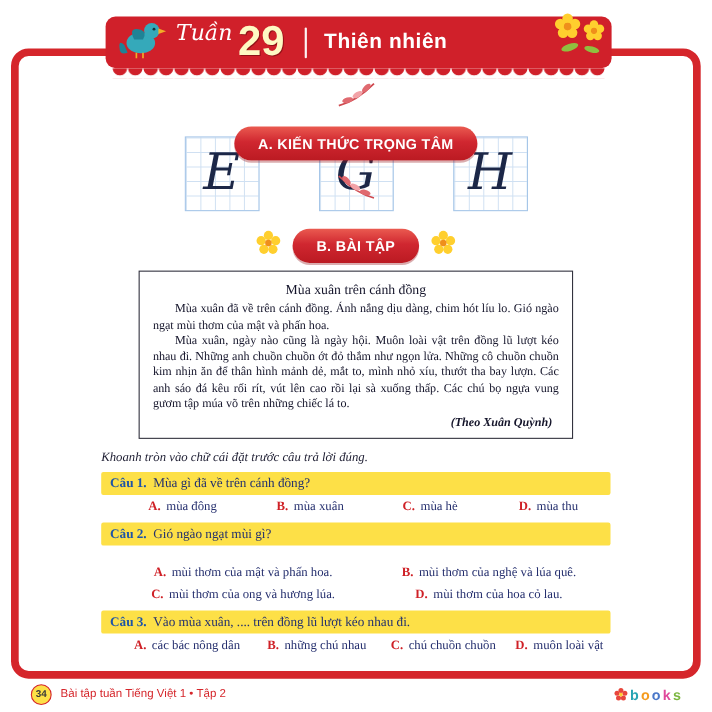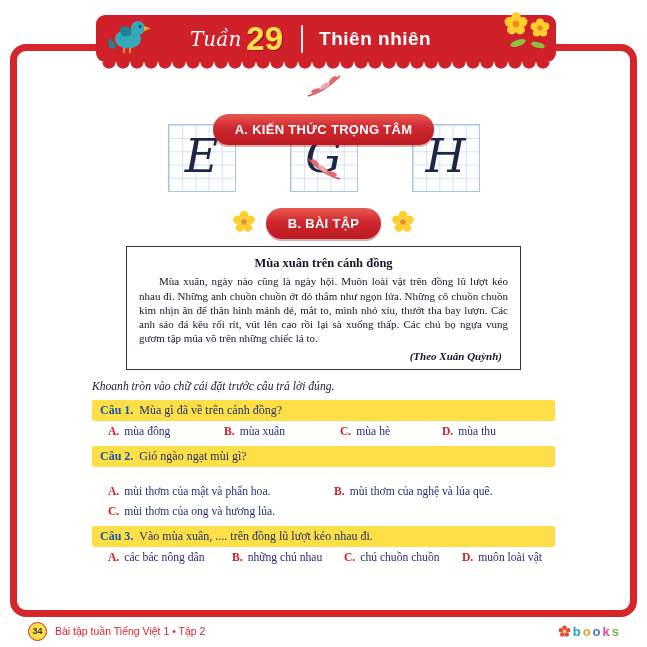--- a/index.html
+++ b/index.html
@@ -8,24 +8,24 @@
   
   .frame{position:absolute;left:10px;right:10px;top:44px;bottom:30px;
          border:7px solid #d5262b;border-radius:16px;}
   
   .header-band{position:absolute;left:96px;top:15px;width:460px;height:47px;
                background:#d0202a;border-radius:9px;display:flex;align-items:center;z-index:3;}
   .scallops{position:absolute;left:6px;right:6px;top:100%;height:9px;
             background-image:radial-gradient(circle at 7px 0px,#d0202a 6.2px,rgba(0,0,0,0) 6.9px);
             background-size:14px 9px;background-repeat:repeat-x;}
   .bird{position:absolute;left:10px;top:-1px;}
-  .week{display:flex;align-items:center;margin-left:94px;}
+  .week{display:flex;margin-left:64px;}
   .week-label{font-style:italic;font-size:20px;color:#fff;font-family:"DejaVu Serif",serif;}
-  .week-number{font-family:"Liberation Sans",sans-serif;font-weight:bold;font-size:33px;
-               color:#fde047;margin-left:5px;text-shadow:1px 1px 0 #8f1016;}
+  .week-number{font-family:"Liberation Sans",sans-serif;font-weight:bold;font-size:38px;
+               color:#fef9c3;margin-left:5px;text-shadow:1px 1px 0 #8f1016;}
   .hdivider{width:2px;height:28px;background:#fff;opacity:.95;border-radius:2px;margin:0 16px 0 18px;}
   .topic{font-family:"Liberation Sans",sans-serif;font-weight:bold;font-size:19px;color:#fff;letter-spacing:.5px;}
   .hflowers{position:absolute;right:0px;top:-7px;}
   
   .ribbon-row{position:absolute;left:0;right:0;display:flex;justify-content:center;align-items:center;gap:10px;z-index:2;}
   .ribbon-a{top:72px;flex-direction:column;}
   .ribbon-b{top:208px;}
   .pill{background:linear-gradient(180deg,#ea5a50 0%,#d02730 45%,#bb1a22 100%);color:#fff;
         font-family:"Liberation Sans",sans-serif;font-weight:bold;font-size:13px;
         padding:8px 22px;border-radius:16px;letter-spacing:.3px;box-shadow:0 2px 0 rgba(150,20,25,.35);}
@@ -35,30 +35,30 @@
   .gridbox{width:66px;height:66px;border:1px solid #a6c6e8;background-color:#fff;
            background-image:linear-gradient(#cfe0f2 1px,transparent 1px),
                             linear-gradient(90deg,#cfe0f2 1px,transparent 1px);
            background-size:13.2px 13.2px;display:flex;align-items:center;justify-content:center;}
   .gridbox span{font-family:"DejaVu Serif",serif;font-style:italic;font-size:46px;color:#1c2747;
                 transform:translateY(-2px);}
   
   .content{position:absolute;left:92px;right:92px;top:246px;z-index:2;}
   .reading-box{margin:0 34px 10px;border:1.5px solid #33333f;padding:6px 12px 5px;
                color:#14142a;font-size:11px;line-height:1.3;background:#fff;}
-  .reading-title{text-align:center;font-weight:bold;font-size:12.5px;margin:2px 0 3px;}
+  .reading-title{text-align:center;font-weight:normal;font-size:12.5px;margin:2px 0 3px;}
   .reading-box p{margin:0;text-align:justify;text-indent:20px;}
   .attribution{text-align:right;font-weight:bold;font-style:italic;margin:3px 6px 1px 0;}
   .part-title{margin:6px 0 2px;color:#1d54a8;font-weight:bold;font-size:13px;}
   .instruction{font-style:italic;color:#1b1b30;font-size:11.6px;margin:2px 0 7px;}
   .question{margin-bottom:4px;}
   .qbar{background:#fde047;padding:3px 8px;font-size:12px;border-radius:2px;}
   .qlabel{color:#1d54a8;font-weight:bold;margin-right:6px;}
   .qtext{color:#23306e;}
-  .opts{display:grid;padding:4px 0 4px 16px;color:#252f6e;font-size:11.6px;}
+  .opts{display:grid;padding:4px 0 4px 16px;color:#252f6e;font-size:11.6px;text-align:center;}
   .opts-a{grid-template-columns:116px 116px 102px auto;}
   .opts-b{grid-template-columns:226px auto;row-gap:7px;margin-top:14px;}
   .opts-c{grid-template-columns:124px 112px 118px auto;}
   .ol{color:#cf2127;font-weight:bold;margin-right:5px;}
   
   .footer{position:absolute;left:28px;right:28px;bottom:6px;height:20px;display:flex;align-items:center;z-index:2;}
   .page-circle{width:17px;height:17px;border:1.6px solid #d5262b;border-radius:50%;background:#fde047;
                display:flex;align-items:center;justify-content:center;
                font-family:"Liberation Sans",sans-serif;font-weight:bold;font-size:9px;color:#3a3a3a;margin-right:8px;}
   .book-title{color:#d5262b;font-family:"Liberation Sans",sans-serif;font-weight:normal;font-size:10.5px;}
@@ -174,20 +174,21 @@
         </g>
         <circle cx="12" cy="12" r="3" fill="#ef8f1b"></circle>
       </svg>
     </span>
   </div>
 
   <div class="content">
 
     <div class="reading-box">
       <div class="reading-title">Mùa xuân trên cánh đồng</div>
+      <p>Mùa xuân đã về trên cánh đồng. Ánh nắng dịu dàng, chim hót líu lo. Gió ngào ngạt mùi thơm của mật và phấn hoa.</p>
       <p>Mùa xuân, ngày nào cũng là ngày hội. Muôn loài vật trên đồng lũ lượt kéo nhau đi. Những anh chuồn chuồn ớt đỏ thắm như ngọn lửa. Những cô chuồn chuồn kim nhịn ăn để thân hình mảnh dẻ, mắt to, mình nhỏ xíu, thướt tha bay lượn. Các anh sáo đá kêu rối rít, vút lên cao rồi lại sà xuống thấp. Các chú bọ ngựa vung gươm tập múa võ trên những chiếc lá to.</p>
       <div class="attribution">(Theo Xuân Quỳnh)</div>
     </div>
 
     <div class="instruction">Khoanh tròn vào chữ cái đặt trước câu trả lời đúng.</div>
 
     <div class="question">
       <div class="qbar">
         <span class="qlabel">Câu 1.</span><span class="qtext">Mùa gì đã về trên cánh đồng?</span>
       </div>
@@ -200,20 +201,21 @@
     </div>
 
     <div class="question">
       <div class="qbar">
         <span class="qlabel">Câu 2.</span><span class="qtext">Gió ngào ngạt mùi gì?</span>
       </div>
       <div class="opts opts-b">
         <span class="opt"><span class="ol">A.</span><span class="ot">mùi thơm của mật và phấn hoa.</span></span>
         <span class="opt"><span class="ol">B.</span><span class="ot">mùi thơm của nghệ và lúa quê.</span></span>
         <span class="opt"><span class="ol">C.</span><span class="ot">mùi thơm của ong và hương lúa.</span></span>
+        <span class="opt"><span class="ol">D.</span><span class="ot">mùi thơm của hoa cỏ lau.</span></span>
       </div>
     </div>
 
     <div class="question">
       <div class="qbar">
         <span class="qlabel">Câu 3.</span><span class="qtext">Vào mùa xuân, .... trên đồng lũ lượt kéo nhau đi.</span>
       </div>
       <div class="opts opts-c">
         <span class="opt"><span class="ol">A.</span><span class="ot">các bác nông dân</span></span>
         <span class="opt"><span class="ol">B.</span><span class="ot">những chú nhau</span></span>

